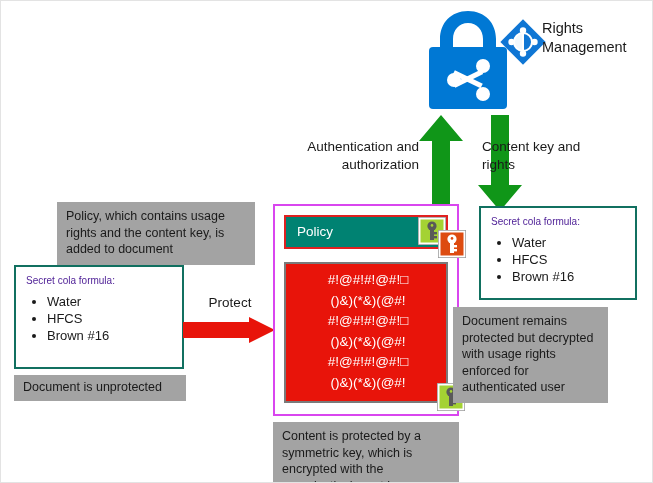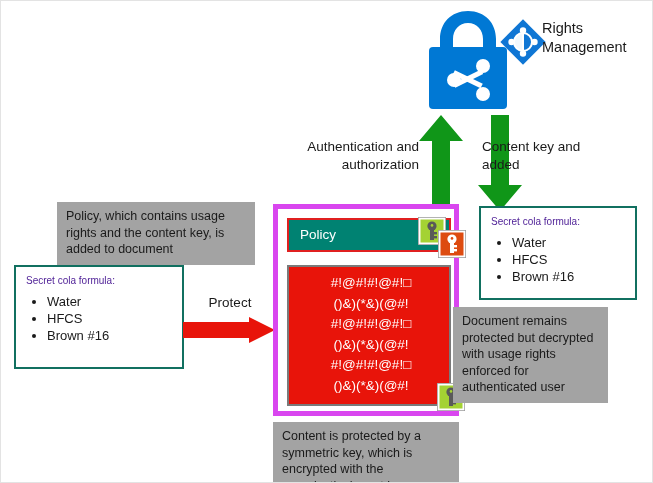--- a/index.html
+++ b/index.html
@@ -74,21 +74,21 @@
   
   #protect-label {
     left: 194px; top: 294px; width: 70px;
     font-size: 13.5px; color: #1a1a1a; text-align: center;
   }
   #protect-arrow { left: 182px; top: 316px; width: 92px; height: 26px; }
 
   
   #doc-center {
     left: 272px; top: 203px; width: 186px; height: 212px;
-    border: 5px solid #d946ef; background: #ffffff;
+    border: 2px solid #d946ef; background: #ffffff;
   }
   #policy-bar {
     left: 9px; top: 9px; width: 164px; height: 34px;
     background: #008272; border: 2px solid #e02020;
   }
   #policy-text {
     position: absolute; left: 11px; top: 7px;
     color: #ffffff; font-size: 13.5px;
   }
   #cipher-box {
@@ -151,33 +151,34 @@
       <polygon points="22,0 44,26 31,26 31,96 13,96 13,26 0,26" fill="#109618"></polygon>
     </svg>
   </div>
   <div class="abs green-arrow" id="arrow-down">
     <svg viewBox="0 0 44 96" width="44" height="96" aria-hidden="true">
       <polygon points="22,96 44,70 31,70 31,0 13,0 13,70 0,70" fill="#109618"></polygon>
     </svg>
   </div>
 
   <div class="abs arrow-label" id="label-auth">Authentication and authorization</div>
-  <div class="abs arrow-label" id="label-content">Content key and added</div>
+  <div class="abs arrow-label" id="label-content">Content key and rights</div>
 
   <div class="abs callout" id="callout-policy">Policy, which contains usage rights and the content key, is added to document</div>
 
   <div class="abs" id="doc-left">
     <div class="doc-title">Secret cola formula:</div>
     <ul class="doc-list">
       <li>Water</li>
       <li>HFCS</li>
       <li>Brown #16</li>
     </ul>
   </div>
 
+  <div class="abs callout" id="callout-unprot">Document is unprotected</div>
 
   <div class="abs" id="protect-label">Protect</div>
   <div class="abs" id="protect-arrow">
     <svg viewBox="0 0 92 26" width="92" height="26" aria-hidden="true">
       <polygon points="0,5 66,5 66,0 92,13 66,26 66,21 0,21" fill="#e8140a"></polygon>
     </svg>
   </div>
 
   <div class="abs" id="doc-center">
     <div class="abs" id="policy-bar">

